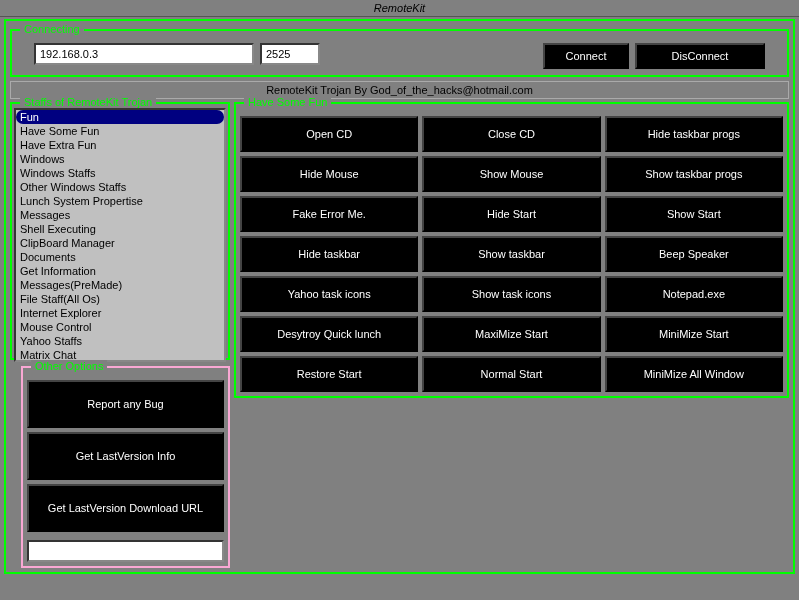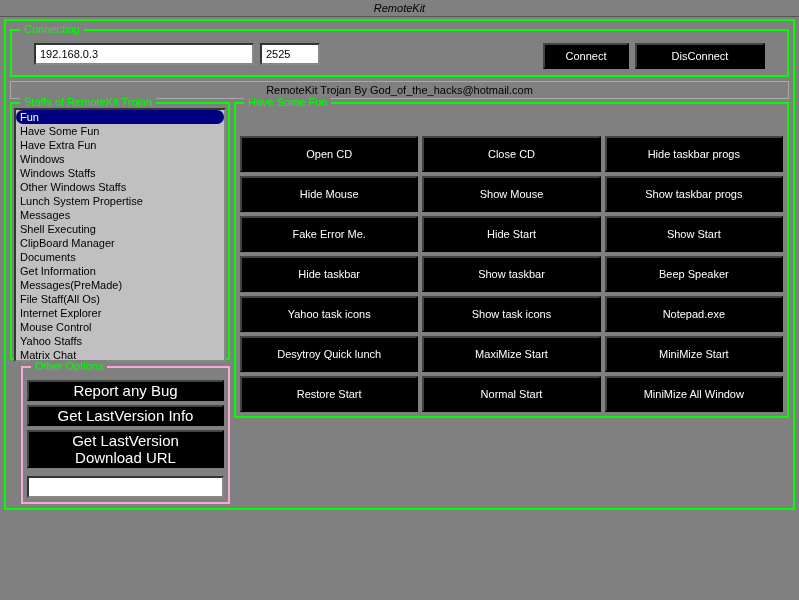--- a/index.html
+++ b/index.html
@@ -150,23 +150,23 @@
       color: #00ff00;
       font-size: 11px;
     }
 
     .option-btn {
       display: block;
       width: 100%;
       background: #000;
       color: #fff;
       border: 2px outset #444;
-      padding: 0 8px;
+      padding: 16px 8px;
       cursor: pointer;
-      font-size: 15px;
+      font-size: 11px;
       margin-bottom: 4px;
       text-align: center;
     }
 
     .fun-box {
       border: 2px solid #00ff00;
       position: relative;
       padding: 12px 4px 4px 4px;
     }
 
@@ -177,21 +177,20 @@
       background: #808080;
       padding: 0 4px;
       color: #00ff00;
       font-size: 11px;
     }
 
     .btn-grid {
       display: grid;
       grid-template-columns: 1fr 1fr 1fr;
       gap: 4px;
-      margin-top: 20px;
     }
 
     .fun-btn {
       background: #000;
       color: #fff;
       border: 2px outset #444;
       padding: 6px 4px;
       cursor: pointer;
       font-size: 11px;
       text-align: center;

